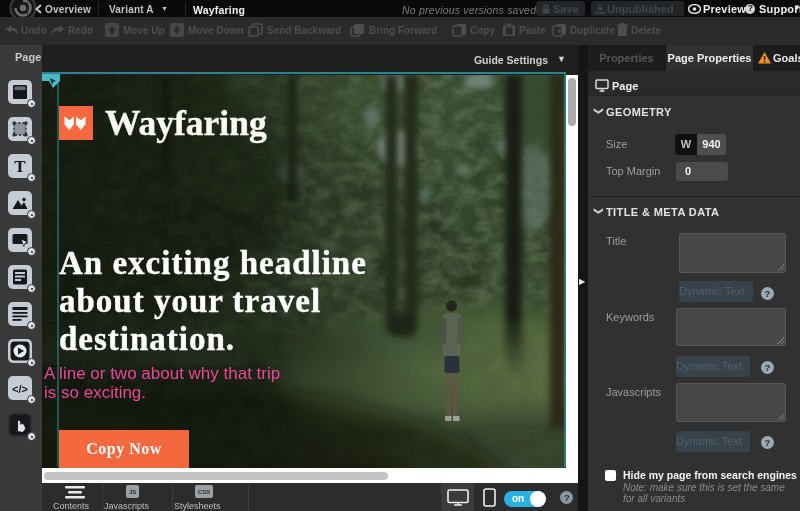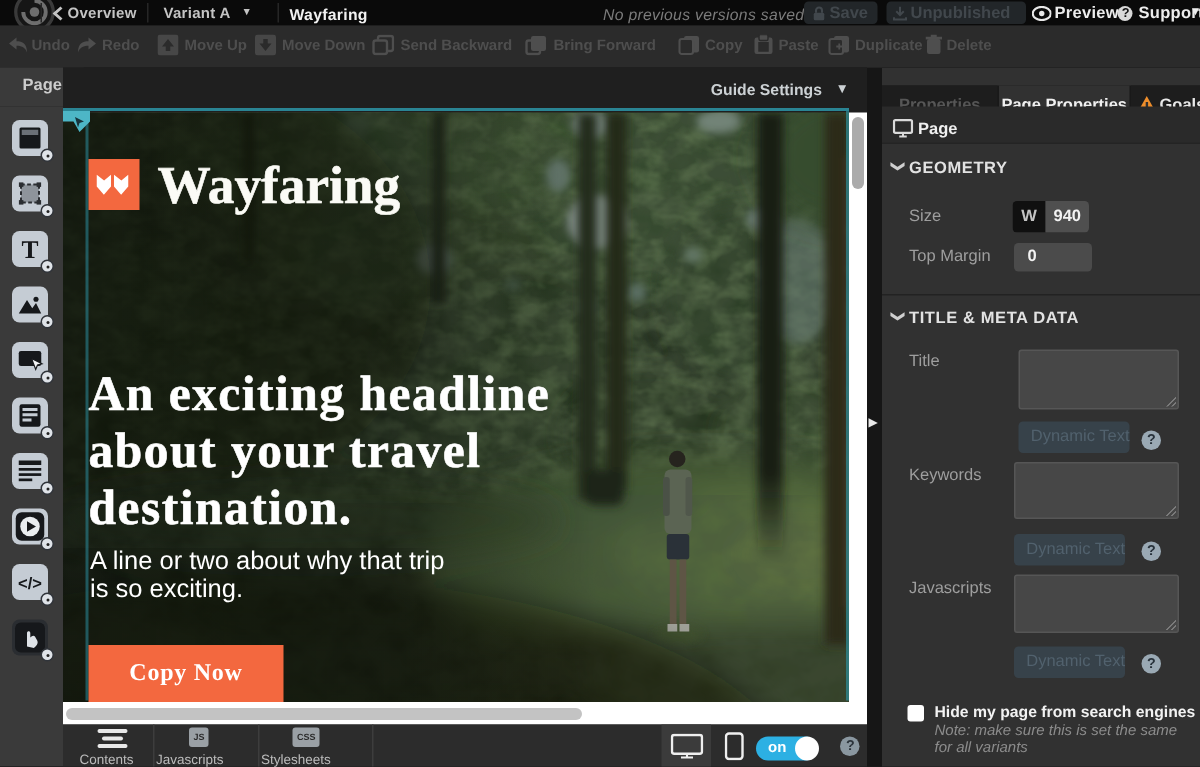--- a/index.html
+++ b/index.html
@@ -34,21 +34,21 @@
   #guides .ar { position:absolute; right:12px; top:9px; font-size:9px; color:#ccd1d4; }
 
   #photo { position:absolute; left:0; top:30px; width:524px; height:393px; overflow:hidden; }
 
   
   #logo { position:absolute; left:17px; top:61px; width:34px; height:34px; background:#f3683f; }
   #brand { position:absolute; left:63px; top:57px; -webkit-text-stroke:.4px #fbfbf6; font-family:"Liberation Serif", serif; font-weight:bold;
      font-size:35.5px; color:#fbfbf6; }
   #headline { position:absolute; left:17px; top:199px; -webkit-text-stroke:.4px #fff; font-family:"Liberation Serif", serif; font-weight:bold;
      font-size:33px; line-height:38px; color:#ffffff; letter-spacing:1px; }
-  #sub { position:absolute; left:18px; top:319px; font-size:17px; line-height:19px; color:#ffffff; }
+  #sub { position:absolute; left:2px; top:319px; font-size:17px; line-height:19px; color:#ec4899; }
   #booknow { position:absolute; left:17px; top:385px; width:130px; height:38px; background:#f3683f;
      color:#fff; font-family:"Liberation Serif", serif; font-weight:bold; font-size:16px;
      text-align:center; line-height:38px; letter-spacing:.5px; }
 
   
   .teal { position:absolute; background:rgba(45,150,168,.85); }
 
   
   #vscroll { position:absolute; left:524px; top:30px; width:12px; height:408px; background:#ffffff; }
   #vthumb { position:absolute; left:2px; top:3px; width:8px; height:48px; background:#ababab; border-radius:4px; }
@@ -59,30 +59,30 @@
   #botbar { position:absolute; left:0; top:438px; width:536px; height:28px; background:#2c2c2c; }
   .bb-sep { position:absolute; top:0; width:1px; height:28px; background:#3d3d3d; }
   .bb-txt { position:absolute; top:18px; font-size:9px; color:#bcbcbc; }
   .bb-badge { position:absolute; top:2px; background:#9aa0a5; color:#2c2c2c; font-size:6px; font-weight:bold;
      border-radius:2px; padding:4px 3px 3px 3px; }
 
   
   #pstrip { left:578px; top:45px; width:10px; height:466px; background:#161616; }
   #pstrip .arrow { position:absolute; left:1px; top:232px; color:#e8e8e8; font-size:8px; }
   #panel { left:588px; top:45px; width:212px; height:466px; background:#313131; }
-  #ptabs { position:absolute; left:0; top:12px; width:212px; height:26px; background:#191919; }
+  #ptabs { position:absolute; left:0; top:0; width:212px; height:26px; background:#191919; }
   .ptab { position:absolute; top:0; height:26px; font-size:11px; font-weight:bold; text-align:center; }
   .prow-label { position:absolute; font-size:11px; color:#9e9e9e; }
   .phead { position:absolute; font-size:11px; font-weight:bold; color:#e2e2e2; letter-spacing:.4px; }
   .chev { position:absolute; color:#cfcfcf; font-size:9px; font-weight:bold; }
   .ta { position:absolute; background:#474747; border:1px solid #565656; border-radius:2px; }
   .ta:after { content:""; position:absolute; right:1px; bottom:1px; width:7px; height:7px;
      background:linear-gradient(135deg, transparent 50%, #7a7a7a 50%, #7a7a7a 60%, #474747 60%, #474747 75%, #7a7a7a 75%, #7a7a7a 85%, #474747 85%); }
   .dynbtn { position:absolute; width:74px; height:21px; background:#37424a; border-radius:3px;
-     color:#51616d; font-size:11px; text-align:right; line-height:21px; }
+     color:#51616d; font-size:11px; text-align:left; line-height:21px; }
   .qm { position:absolute; width:13px; height:13px; border-radius:50%; background:#9aa9b4; color:#27313a;
      font-size:9.5px; font-weight:bold; text-align:center; line-height:13px; }
 </style>
 </head>
 <body>
 <div id="stage">
 
   <div class="abs" id="topbar">
     <svg class="abs" style="left:8px; top:-5px;" width="30" height="30" viewBox="0 0 30 30">
       <circle cx="15" cy="13" r="12.5" fill="#161616" stroke="#3a3a3a" stroke-width="2.2"></circle>

